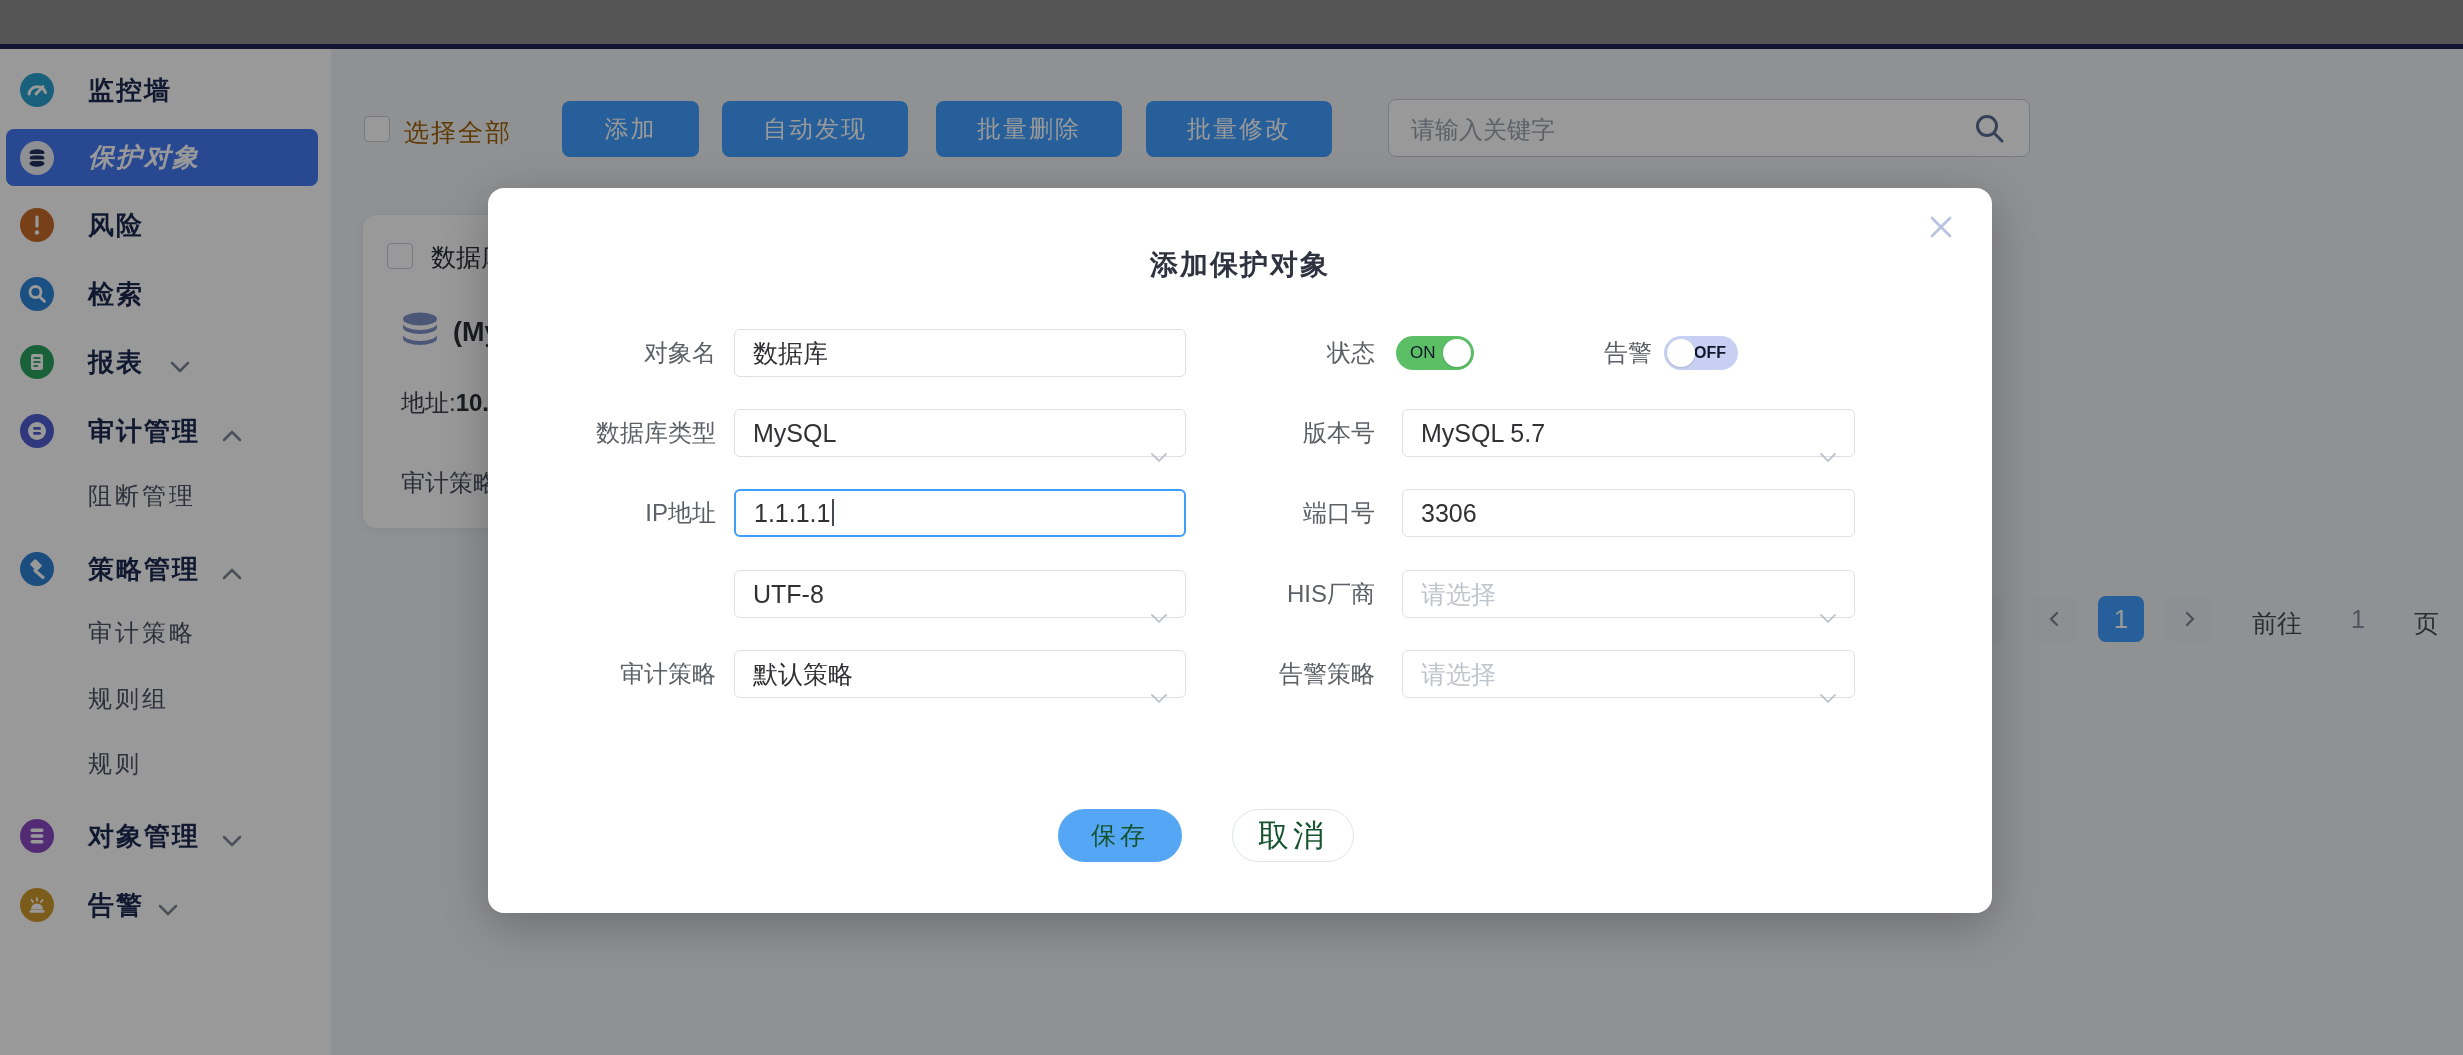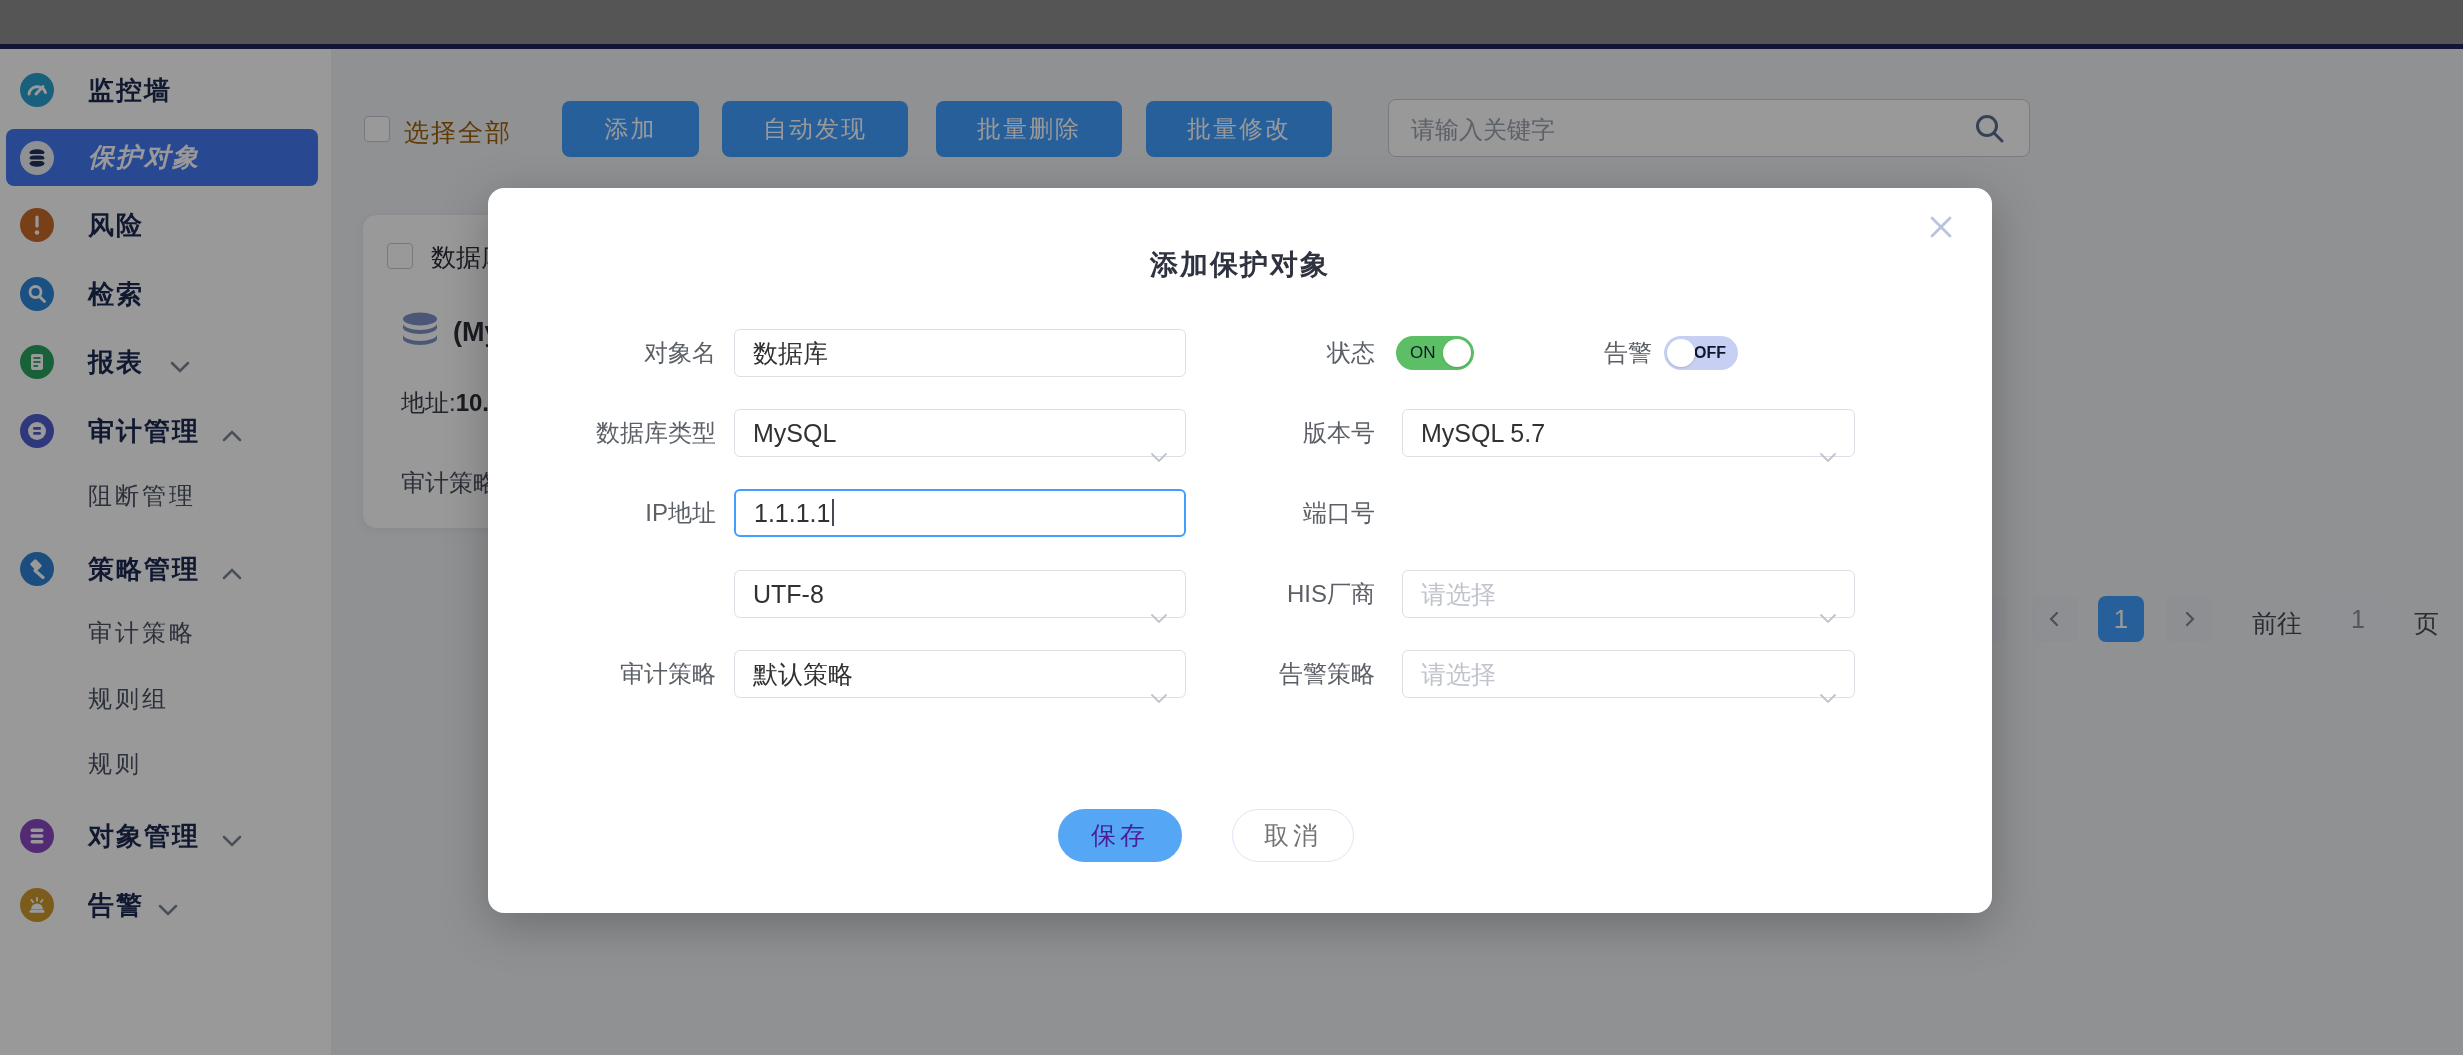--- a/index.html
+++ b/index.html
@@ -61,22 +61,22 @@
   .toggle { position:absolute; height:34px; border-radius:17px; display:flex; align-items:center; cursor:pointer; }
   .toggle .knob { position:absolute; top:3px; width:28px; height:28px; background:#ffffff; border-radius:50%; box-shadow:0 1px 2px rgba(0,0,0,0.15); }
   .tg-on { left:908px; top:148px; width:78px; background:#5cbf66; }
   .tg-on .t-txt { color:#0f172a; font-weight:normal; font-size:17px; margin-left:14px; }
   .tg-on .knob { right:3px; }
   .tg-off { left:1176px; top:148px; width:74px; background:#c7d0f2; justify-content:flex-end; }
   .tg-off .t-txt { color:#0f172a; font-weight:bold; font-size:16px; margin-right:12px; }
   .tg-off .knob { left:3px; }
   .alert-label { position:absolute; left:1098px; top:141px; width:66px; text-align:right; font-size:24px; color:#5b5f66; line-height:48px; }
 
-  .btn-save { position:absolute; left:570px; top:621px; width:124px; height:53px; background:#55a7f6; color:#4c1d95; border:none; border-radius:27px; font-size:25px; letter-spacing:4px; cursor:pointer; font-family:inherit; }
-  .btn-cancel { position:absolute; left:744px; top:621px; width:122px; height:53px; background:#ffffff; color:#737373; border:1px solid #dde4f2; border-radius:27px; font-size:25px; letter-spacing:4px; cursor:pointer; font-family:inherit; }
+  .btn-save { position:absolute; left:570px; top:621px; width:124px; height:53px; background:#55a7f6; color:#14532d; border:none; border-radius:27px; font-size:25px; letter-spacing:4px; cursor:pointer; font-family:inherit; }
+  .btn-cancel { position:absolute; left:744px; top:621px; width:122px; height:53px; background:#ffffff; color:#14532d; border:1px solid #dde4f2; border-radius:27px; font-size:31px; letter-spacing:4px; cursor:pointer; font-family:inherit; }
 
   .r1 { top:141px; } .r2 { top:221px; } .r3 { top:301px; } .r4 { top:382px; } .r5 { top:462px; }
 </style>
 </head>
 <body>
 
 <div class="screen">
   <div class="top-strip"></div>
 
   <div class="sidebar">
@@ -321,20 +321,21 @@
       <span class="sel-chev"><svg width="16" height="9" viewBox="0 0 16 9">
             <polyline points="1,1 8,8 15,1" stroke="#c0c4cc" stroke-width="1.8" fill="none" stroke-linecap="round"></polyline>
           </svg></span>
     </div>
 
     <span class="f-label r3">IP地址</span>
     <div class="inp inp-l focused r3">
       <span>1.1.1.1</span><span class="caret"></span>
     </div>
     <span class="f-label-r r3">端口号</span>
+    <div class="inp inp-r r3"><span>3306</span></div>
 
     <div class="inp inp-l sel r4">
       <span>UTF-8</span>
       <span class="sel-chev"><svg width="16" height="9" viewBox="0 0 16 9">
             <polyline points="1,1 8,8 15,1" stroke="#c0c4cc" stroke-width="1.8" fill="none" stroke-linecap="round"></polyline>
           </svg></span>
     </div>
     <span class="f-label-r r4">HIS厂商</span>
     <div class="inp inp-r sel r4">
       <span class="placeholder">请选择</span>

